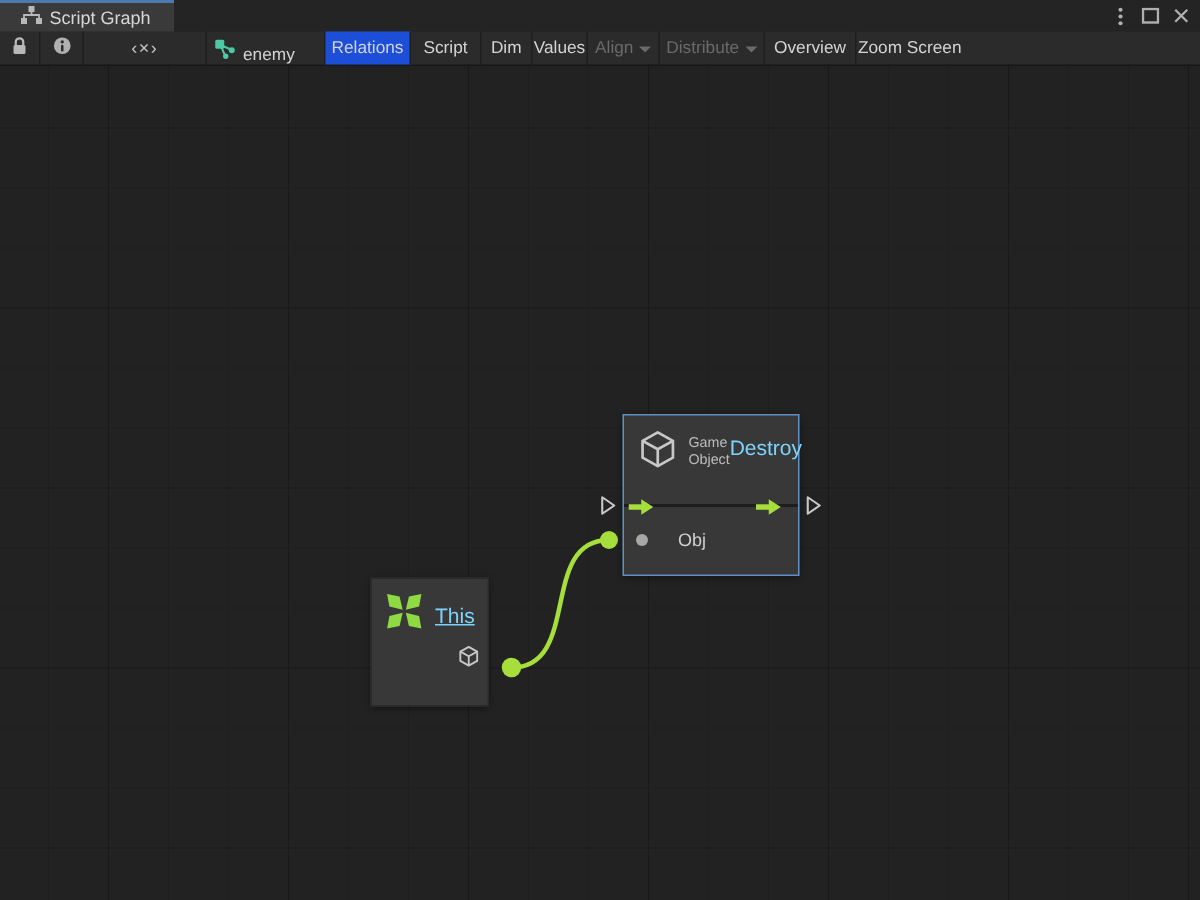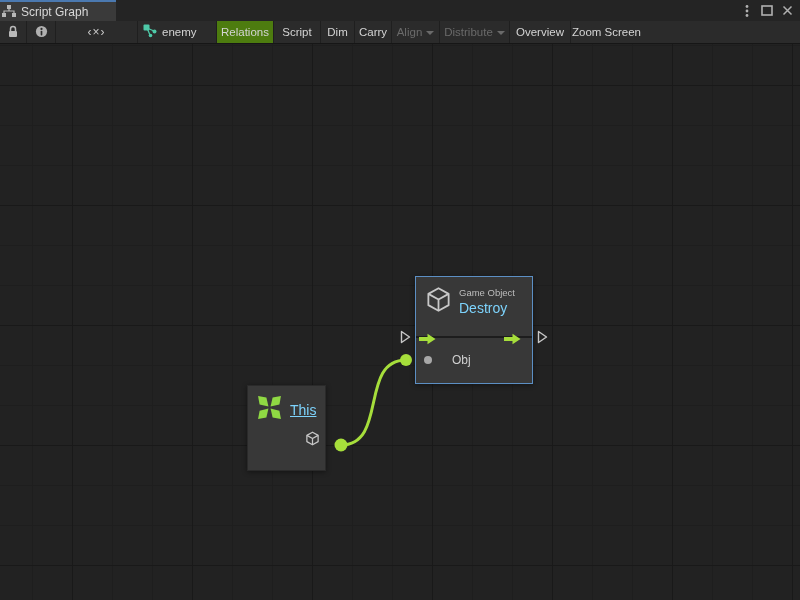--- a/index.html
+++ b/index.html
@@ -1,39 +1,39 @@
 <!DOCTYPE html>
 <html><head>
 <meta charset="utf-8">
 <style>
   * { margin:0; padding:0; box-sizing:border-box; }
   body { font-family:"Liberation Sans", sans-serif; background:#111; }
   #window { width:800px; height:600px; background:#222; overflow:hidden; position:relative; }
 
   
   .titlebar { height:21px; background:#242424; display:flex; align-items:stretch; }
-  .tab { width:116px; background:#3a3a3a; border-top:2px solid #4b79b0; display:flex; align-items:center; padding-left:2px; gap:5px; }
+  .tab { width:116px; background:#3a3a3a; border-top:2px solid #4b79b0; display:flex; align-items:center; padding-left:14px; gap:5px; }
   .tab-label { font-size:12px; color:#d8d8d8; white-space:nowrap; }
   .win-controls { margin-left:auto; display:flex; align-items:center; gap:4px; padding-right:5px; }
   .win-btn { width:16px; height:16px; display:flex; align-items:center; justify-content:center; }
 
   
   .toolbar { height:23px; background:#2b2b2b; display:flex; align-items:stretch; border-bottom:1px solid #161616; font-size:11.5px; color:#d4d4d4; }
   .tcell { display:flex; align-items:center; justify-content:center; border-right:1px solid #1f1f1f; }
   .tcell.icon-cell { cursor:pointer; }
   .code-glyph { color:#c8c8c8; font-size:12px; letter-spacing:1px; }
-  .graph-name-cell { justify-content:flex-start; padding-left:5px; gap:5px; }
+  .graph-name-cell { justify-content:flex-start; padding-left:5px; gap:5px;align-items:flex-end; }
   .graph-name { color:#d4d4d4; }
   .zoom-cell { justify-content:flex-start; padding-left:6px; }
   .zoom-label { color:#c8c8c8; }
   .slider-track { width:86px; height:2px; background:#5a5a5a; margin-left:7px; position:relative; }
   .slider-handle { position:absolute; right:-2px; top:50%; transform:translateY(-50%); width:12px; height:12px; border-radius:50%; background:#8f8f8f; }
   .zoom-value { margin-left:9px; color:#c8c8c8; }
   .tbtn { display:flex; align-items:center; justify-content:center; gap:4px; border-right:1px solid #1f1f1f; color:#d4d4d4; cursor:pointer; white-space:nowrap; }
-  .tbtn.active { background:#4d7c0f; }
+  .tbtn.active { background:#1d4ed8; }
   .tbtn.disabled { color:#6a6a6a; cursor:default;justify-content:center; }
   .caret { width:0; height:0; border-left:4px solid transparent; border-right:4px solid transparent; border-top:4px solid #6a6a6a; margin-top:1px; }
 
   
   .canvas { position:relative; width:800px; height:556px; overflow:hidden;
     background-color:#222222;
     background-image:
       linear-gradient(#191919 1px, transparent 1px),
       linear-gradient(90deg, #191919 1px, transparent 1px),
       linear-gradient(#1e1e1e 1px, transparent 1px),
@@ -43,21 +43,21 @@
   }
   .wires { position:absolute; left:0; top:0; pointer-events:none; }
 
   .node { position:absolute; background:#383838; box-shadow:0 1px 5px rgba(0,0,0,.45); }
   .node-this { left:247px; top:341px; width:79px; height:86px; border:1px solid #2a2a2a; }
   .node-destroy { left:415px; top:232px; width:118px; height:108px; border:1px solid #5c8fc4; }
 
   .node-header { display:flex; align-items:center; padding:9px 8px 0 9px; }
   .node-title { font-size:14px; color:#7dd3fc; }
   .node-this .node-title { margin-left:8px;text-decoration:underline; }
-  .dest-titles { margin-left:7px; display:flex; flex-direction:column; }
+  .dest-titles { margin-left:7px; display:flex; }
   .node-category { font-size:9.5px; color:#bdbdbd; margin-bottom:2px; }
 
   .flow-line { position:absolute; left:0; right:0; top:59px; height:2px; background:#1d1d1d; }
   .flow-arrow-left { position:absolute; left:3px; top:54px; }
   .flow-arrow-right { position:absolute; right:11px; top:54px; }
   .port-tri-left { position:absolute; left:-16px; top:53px; }
   .port-tri-right { position:absolute; right:-16px; top:53px; }
 
   .obj-row { position:absolute; left:8px; top:76px; display:flex; align-items:center; gap:20px; }
   .obj-dot { width:8px; height:8px; border-radius:50%; background:#a8a8a8; }
@@ -131,21 +131,21 @@
           <rect x="0.5" y="0.5" width="6" height="6" rx="1" fill="#4ec9a8"></rect>
           <circle cx="11.5" cy="7.5" r="2" fill="#4ec9a8"></circle>
           <circle cx="7.5" cy="11.5" r="1.8" fill="#4ec9a8"></circle>
         </svg>
       </span>
       <span class="graph-name">enemy</span>
     </div>
     <div class="tbtn active" style="width:57px">Relations</div>
     <div class="tbtn" style="width:47px">Script</div>
     <div class="tbtn" style="width:34px">Dim</div>
-    <div class="tbtn" style="width:37px">Carry</div>
+    <div class="tbtn" style="width:37px">Values</div>
     <div class="tbtn disabled" style="width:48px">
       <span>Align</span>
       <span class="caret"></span>
     </div>
     <div class="tbtn disabled" style="width:70px">
       <span>Distribute</span>
       <span class="caret"></span>
     </div>
     <div class="tbtn" style="width:61px">Overview</div>
     <div class="tbtn" style="width:71px; border-right:none">Zoom Screen</div>

